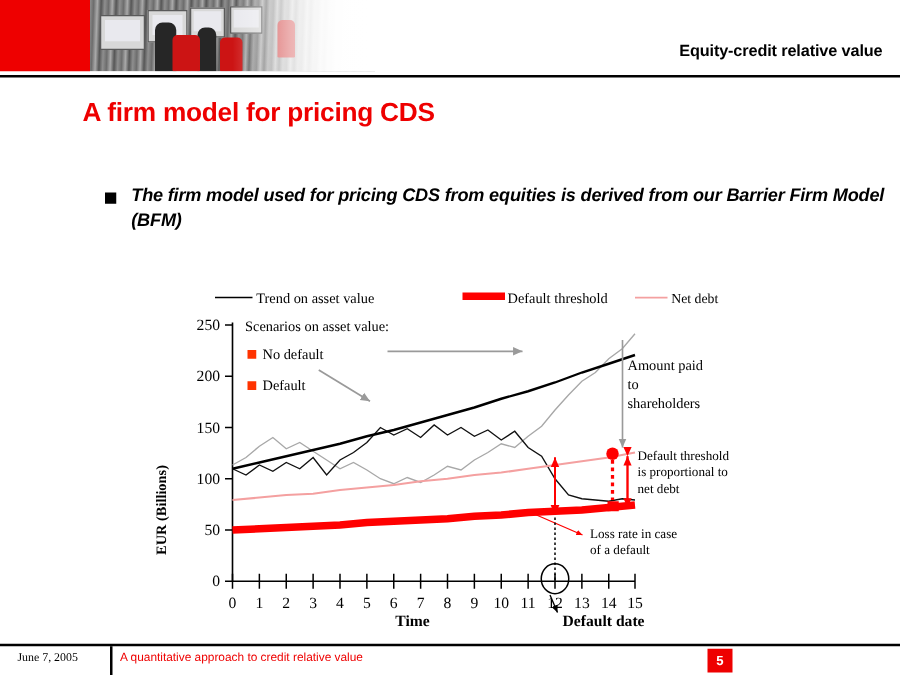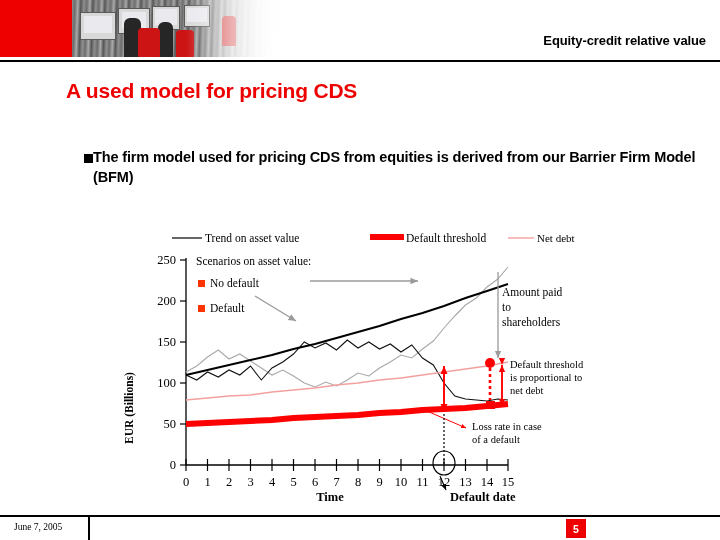--- a/index.html
+++ b/index.html
@@ -25,21 +25,21 @@
   .ph-chair{position:absolute;background:#cc1414;border-radius:4px 4px 1px 1px;}
   .ph-person{position:absolute;background:#262626;border-radius:6px 6px 0 0;}
   .ph-fade{position:absolute;inset:0;background:linear-gradient(90deg,rgba(255,255,255,0) 50%,rgba(255,255,255,.6) 70%,rgba(255,255,255,.95) 88%,#fff 100%);}
   #header-title{position:absolute;right:14px;top:33px;font-size:13px;font-weight:bold;color:#000;letter-spacing:-.1px;}
   #header-rule{position:absolute;left:0;top:60px;width:720px;height:2px;background:#000;}
 
   
   #slide-title{position:absolute;left:66px;top:79px;font-size:21px;font-weight:bold;color:#ee0000;letter-spacing:-.2px;}
 
   
-  #bullet-row{position:absolute;left:84px;top:147px;width:628px;display:flex;}
+  #bullet-row{position:absolute;left:84px;top:147px;width:628px;display:flex;gap:12px;font-style:italic;}
   #bullet-marker{width:9px;height:9px;background:#000;margin-top:7px;flex:0 0 auto;}
   #bullet-text{font-size:14.5px;font-weight:bold;color:#000;line-height:20px;letter-spacing:-.15px;}
 
   
   #chart{position:absolute;left:0;top:218px;width:662px;height:290px;}
   #chart svg{display:block;}
   .lbl{font-family:"Liberation Serif",serif;}
 </style>
 </head>
 <body>
@@ -64,21 +64,21 @@
     <div class="ph-person" style="left:86px;top:22px;width:15px;height:35px;"></div>
     <div class="ph-chair" style="left:66px;top:28px;width:22px;height:29px;"></div>
     <div class="ph-chair" style="left:104px;top:30px;width:18px;height:27px;"></div>
     <div class="ph-chair" style="left:150px;top:16px;width:14px;height:30px;background:#d03a3a;"></div>
     <div class="ph-fade"></div>
   </div>
   <div id="header-title">Equity-credit relative value</div>
   <div id="header-rule"></div>
 </div>
 
-<div id="slide-title">A used model for pricing CDS</div>
+<div id="slide-title">A firm model for pricing CDS</div>
 
 <div id="bullet-row">
   <div id="bullet-marker"></div>
   <div id="bullet-text">The firm model used for pricing CDS from equities is derived from our Barrier Firm Model (BFM)</div>
 </div>
 
 <div id="chart">
 <svg width="720" height="290" viewBox="0 0 720 290" xmlns="http://www.w3.org/2000/svg">
   <defs>
     <marker id="ahGray" viewBox="0 0 10 10" refX="9" refY="5" markerWidth="6" markerHeight="6" orient="auto">
@@ -216,14 +216,15 @@
   <ellipse cx="444" cy="245" rx="11" ry="12" fill="none" stroke="#000" stroke-width="1.2"></ellipse>
   <line x1="440" y1="258" x2="446" y2="272" stroke="#000" stroke-width="1.1" marker-end="url(#ahBlk)"></line>
   <text class="lbl" x="450" y="283" font-size="12.5" font-weight="bold" fill="#000">Default date</text>
 </svg>
 </div>
 
 <div style="position:absolute;left:0;top:515px;width:720px;height:2px;background:#000;"></div>
 <div style="position:absolute;left:0;top:517px;width:588px;height:23px;">
   <div style="position:absolute;left:14px;top:5px;font-size:9.5px;color:#000;font-family:'Liberation Serif',serif;">June 7, 2005</div>
   <div style="position:absolute;left:88px;top:0;width:1.5px;height:23px;background:#000;"></div>
+  <div style="position:absolute;left:96px;top:4px;font-size:9.5px;color:#ee0000;">A quantitative approach to credit relative value</div>
   <div style="position:absolute;right:2px;top:2px;width:20px;height:19px;background:#ee0000;color:#fff;font-size:10.5px;font-weight:bold;display:flex;align-items:center;justify-content:center;">5</div>
 </div>
 
 </body></html>

